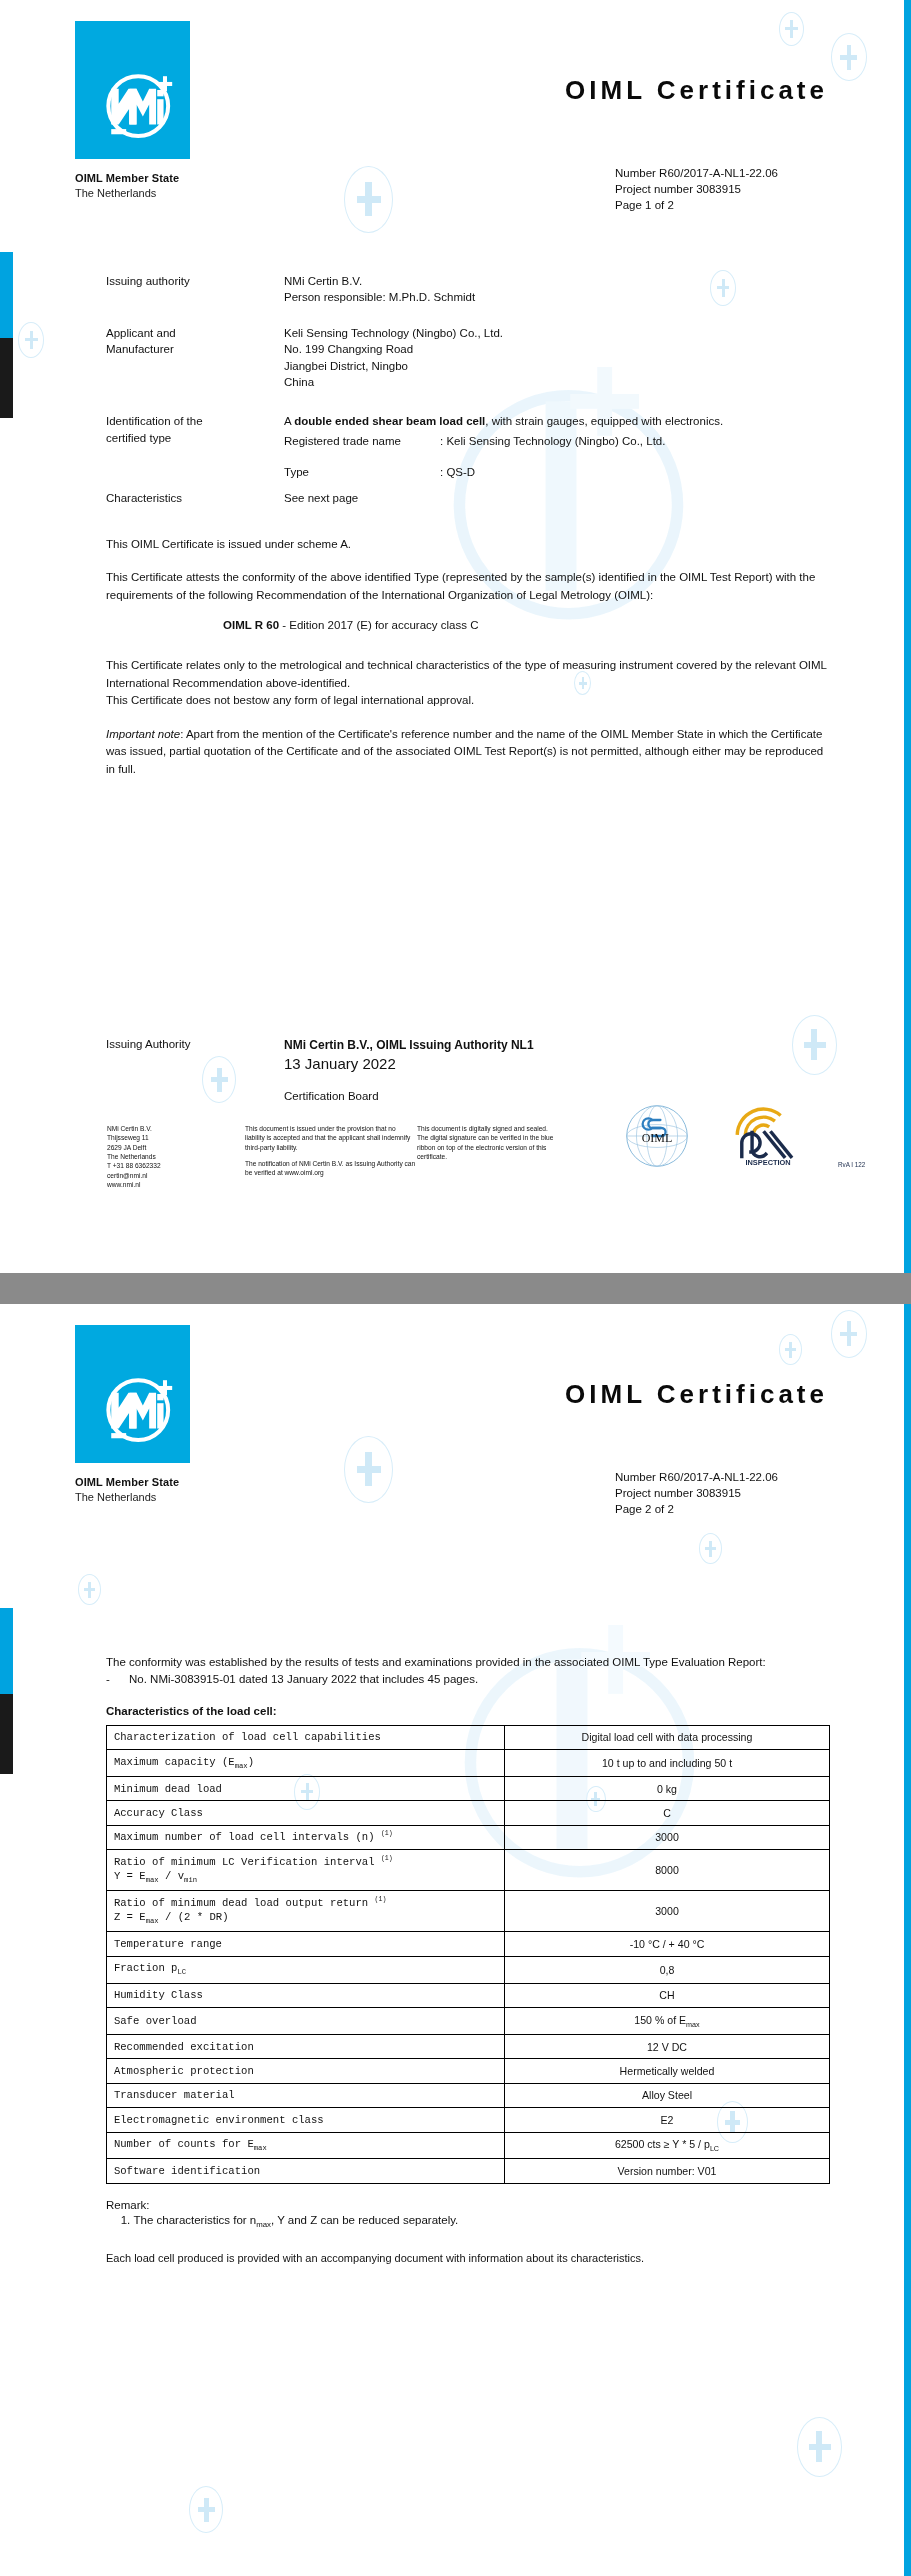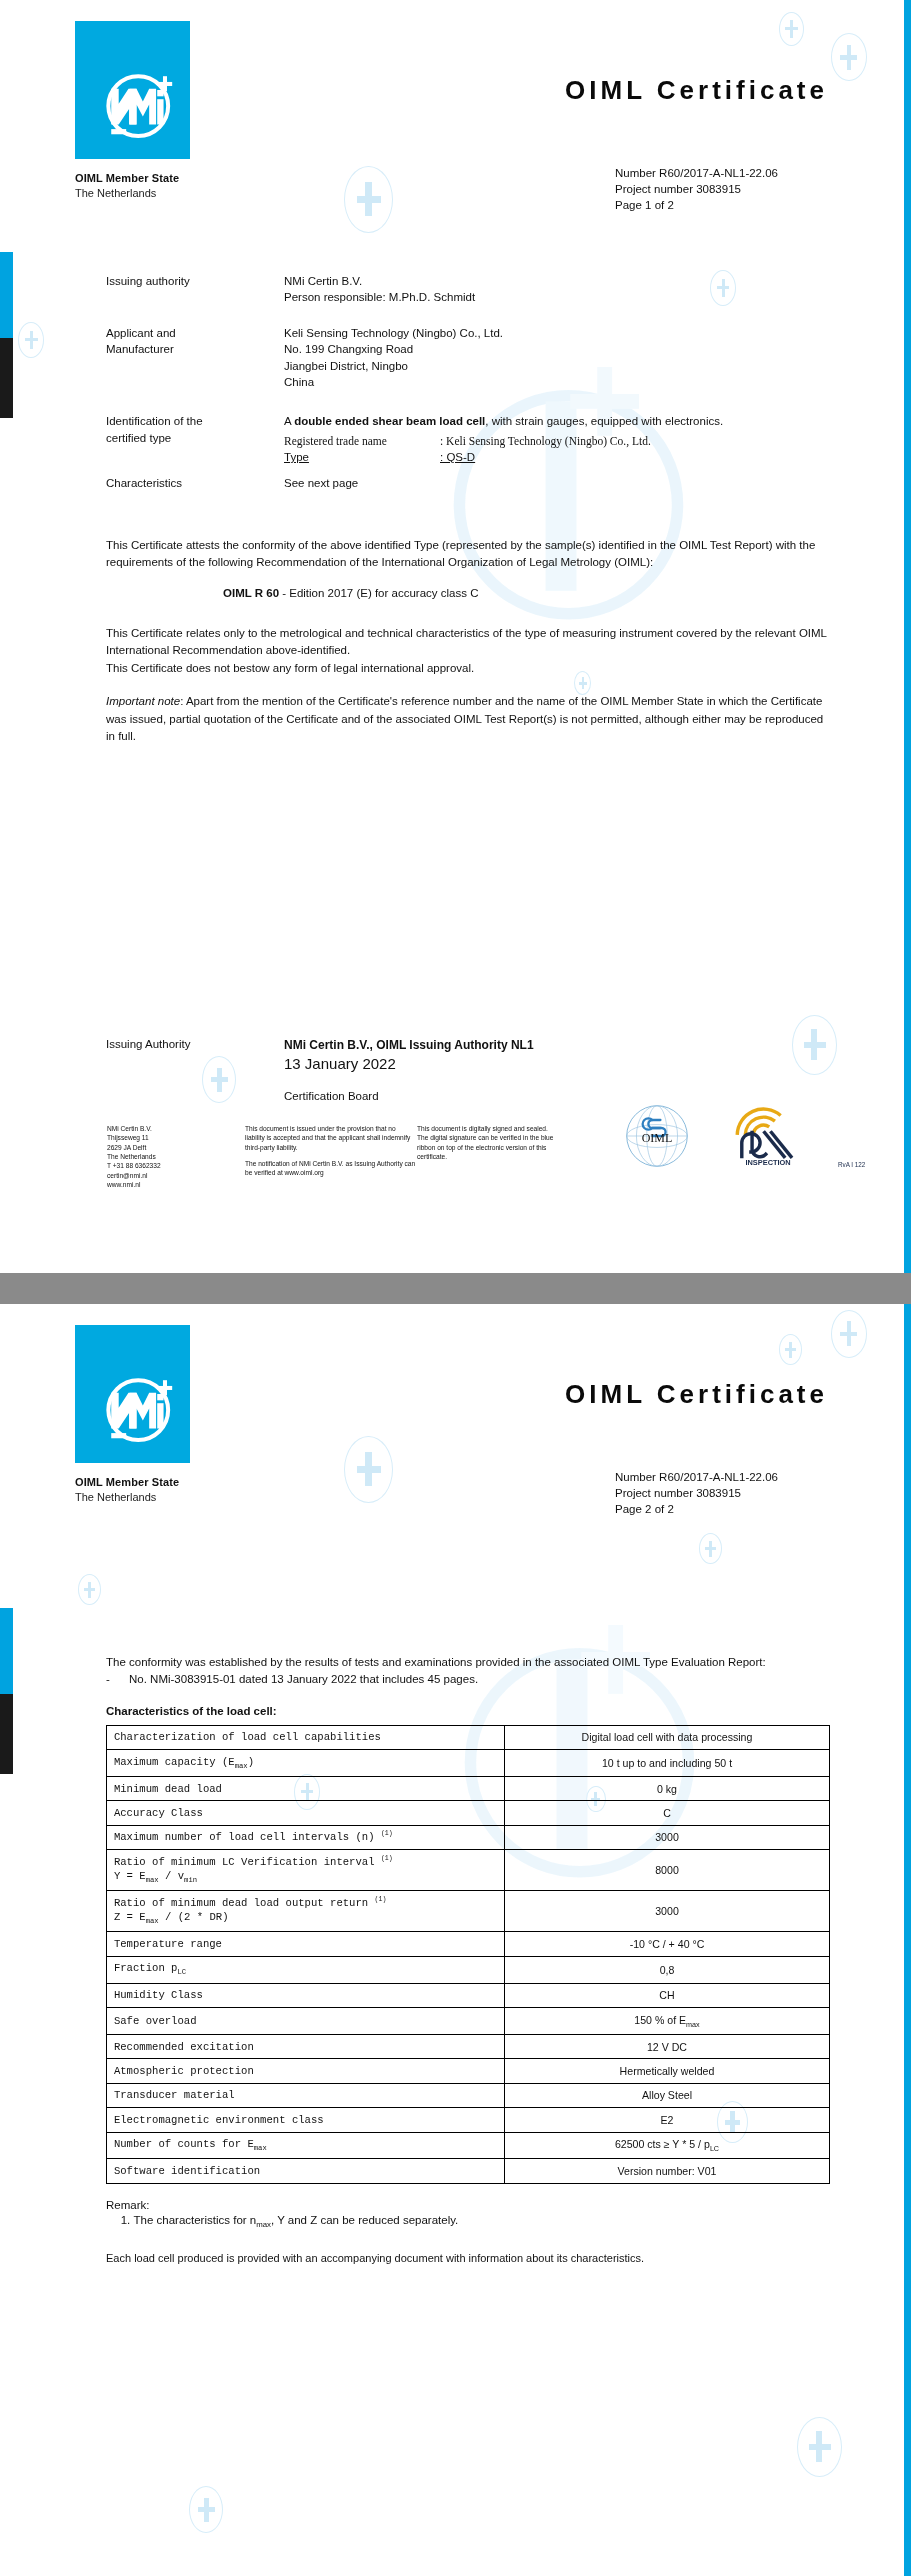--- a/index.html
+++ b/index.html
@@ -234,40 +234,41 @@
 
       <div class="sp" style="height:23px;"></div>
 
       <div class="row">
         <div class="lab">
           <div>Identification of the</div>
           <div>certified type</div>
         </div>
         <div class="val">
           <div><span>A </span><b>double ended shear beam load cell</b><span>, with strain gauges, equipped with electronics.</span></div>
-          <div class="kv" style="margin-top:2.9px;font-family:Liberation Serif, serif;">
+          <div class="kv" style="margin-top:2.9px;">
             <div class="k">Registered trade name</div>
             <div class="v">: Keli Sensing Technology (Ningbo) Co., Ltd.</div>
           </div>
-          <div class="kv" style="text-decoration:underline;">
+          <div class="kv" style="margin-top:15px;">
             <div class="k">Type</div>
             <div class="v">: QS-D</div>
           </div>
         </div>
       </div>
 
       <div class="sp" style="height:9.2px;"></div>
 
       <div class="row">
         <div class="lab">Characteristics</div>
         <div class="val">See next page</div>
       </div>
 
       <div class="sp" style="height:30px;"></div>
 
+      <div class="para">This OIML Certificate is issued under scheme A.</div>
       <div class="sp" style="height:16px;"></div>
       <div class="para">This Certificate attests the conformity of the above identified Type (represented by the sample(s) identified in the OIML Test Report) with the requirements of the following Recommendation of the International Organization of Legal Metrology (OIML):</div>
       <div class="sp" style="height:15px;"></div>
       <div class="rec"><b>OIML R 60</b><span> - Edition 2017 (E) for accuracy class C</span></div>
       <div class="sp" style="height:26px;"></div>
       <div class="para">This Certificate relates only to the metrological and technical characteristics of the type of measuring instrument covered by the relevant OIML International Recommendation above-identified.</div>
       <div class="para">This Certificate does not bestow any form of legal international approval.</div>
       <div class="sp" style="height:16px;"></div>
       <div class="para i"><i>Important note</i><span>: Apart from the mention of the Certificate's reference number and the name of the OIML Member State in which the Certificate was issued, partial quotation of the Certificate and of the associated OIML Test Report(s) is not permitted, although either may be reproduced in full.</span></div>
     </div>

